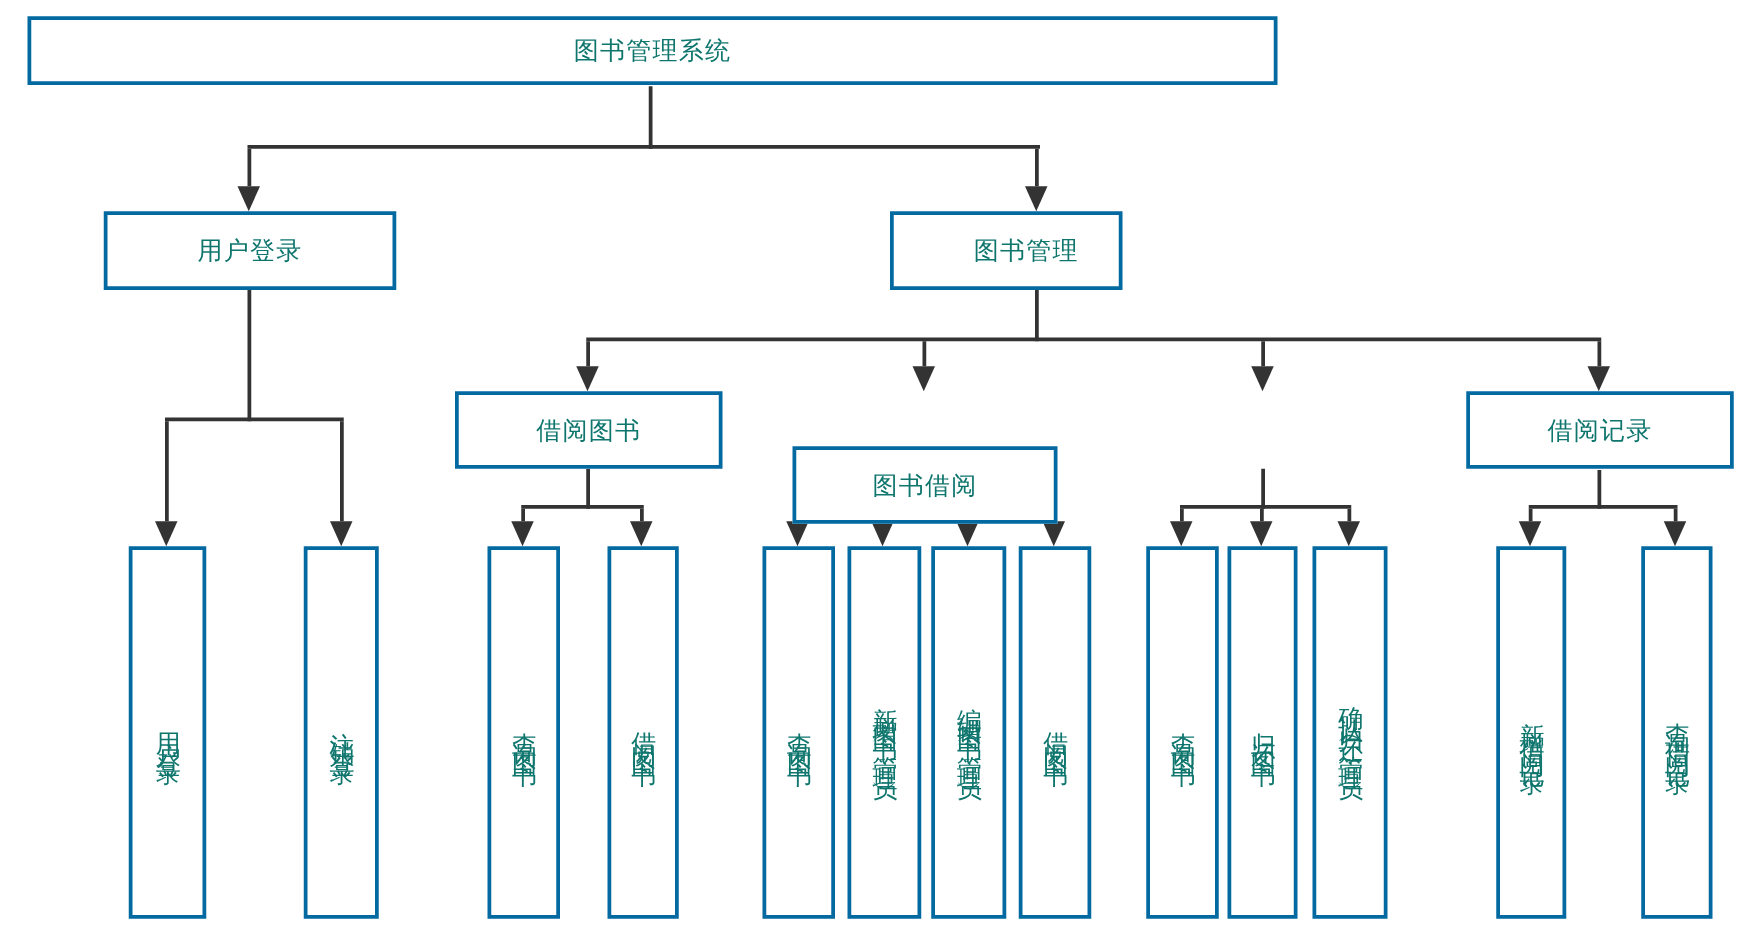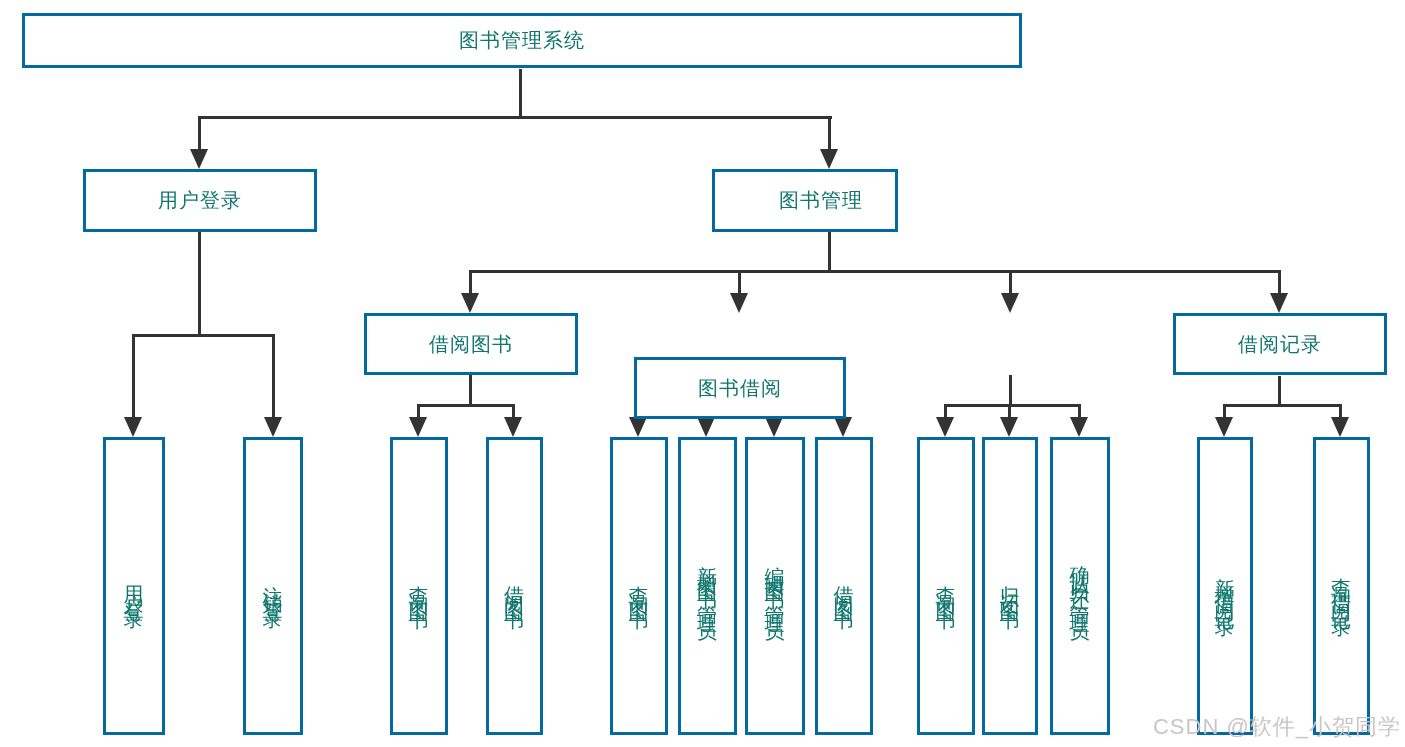--- a/index.html
+++ b/index.html
@@ -131,15 +131,14 @@
   <div class="box vbox" style="left:917px; top:437px; width:58px; height:298px;">查询图书</div>
 
   <div class="box vbox" style="left:982px; top:437px; width:56px; height:298px;">归还图书</div>
 
   <div class="box vbox" style="left:1050px; top:437px; width:60px; height:298px;">确认归还（管理员）</div>
 
   <div class="box vbox" style="left:1197px; top:437px; width:56px; height:298px;">新增借阅记录</div>
 
   <div class="box vbox" style="left:1313px; top:437px; width:57px; height:298px;">查询借阅记录</div>
 
-  <div class="watermark">CSDN @软件_小贺同学</div>
 
 </div>
 
 </body></html>

